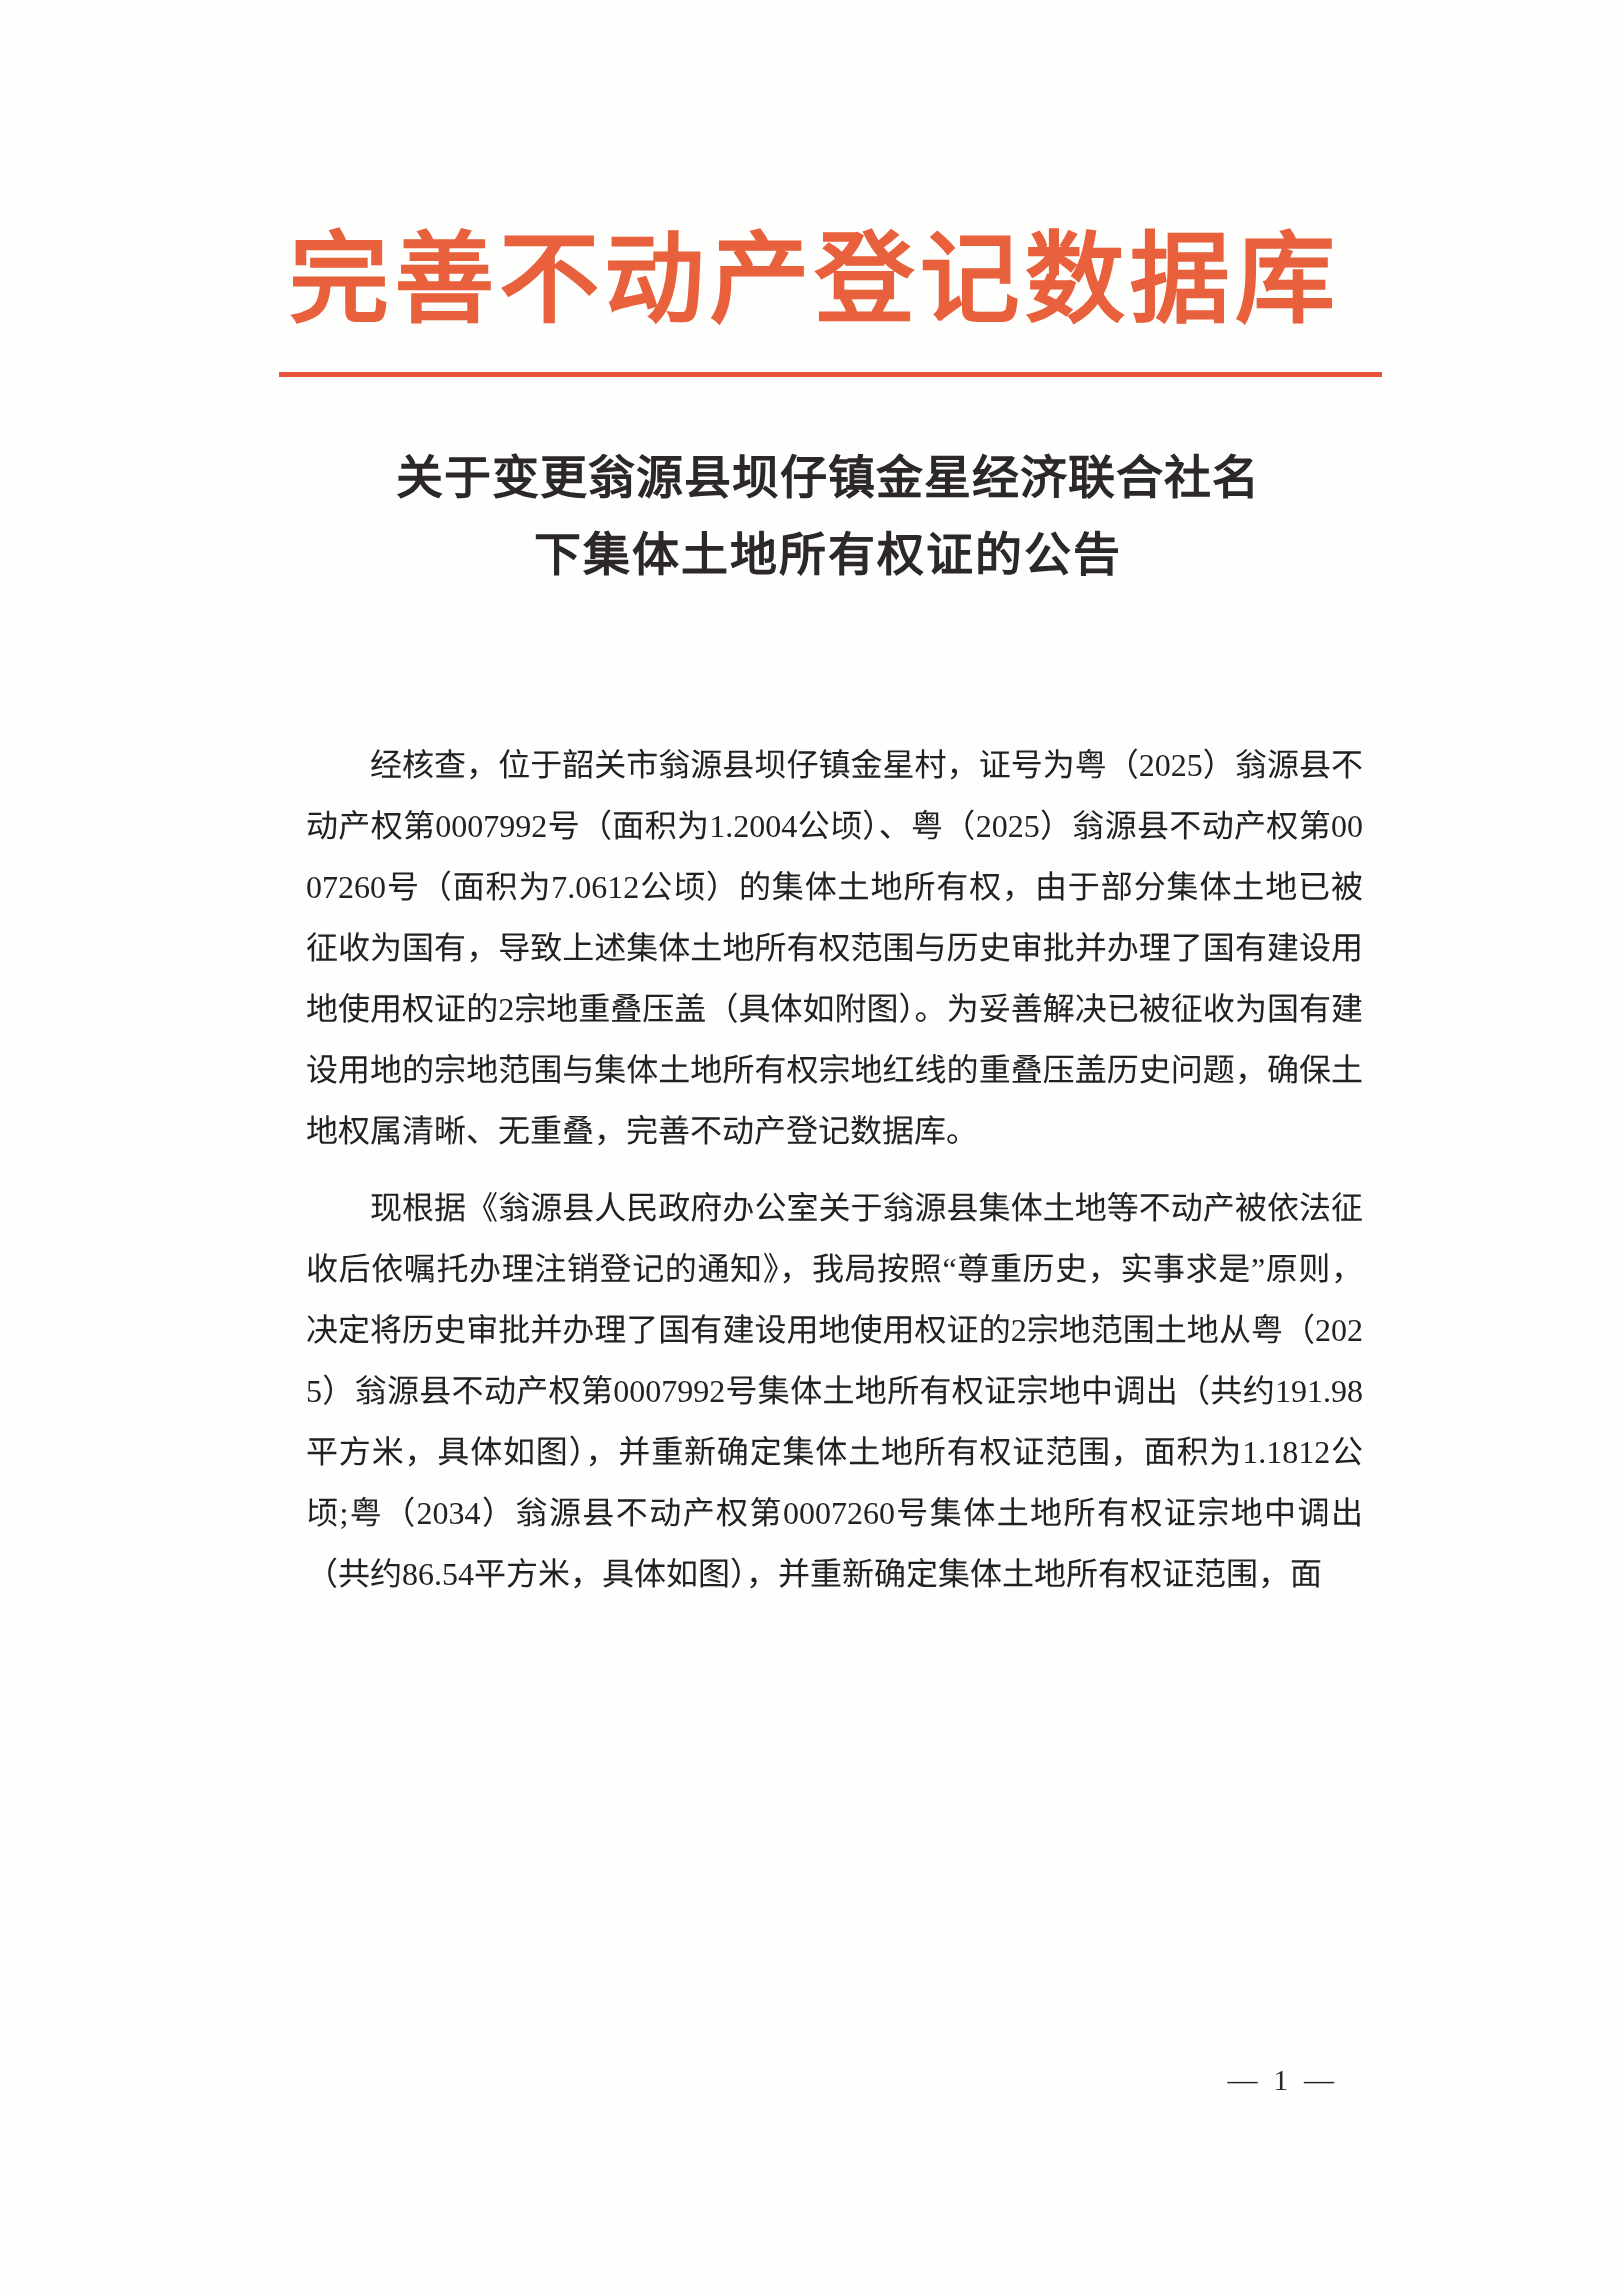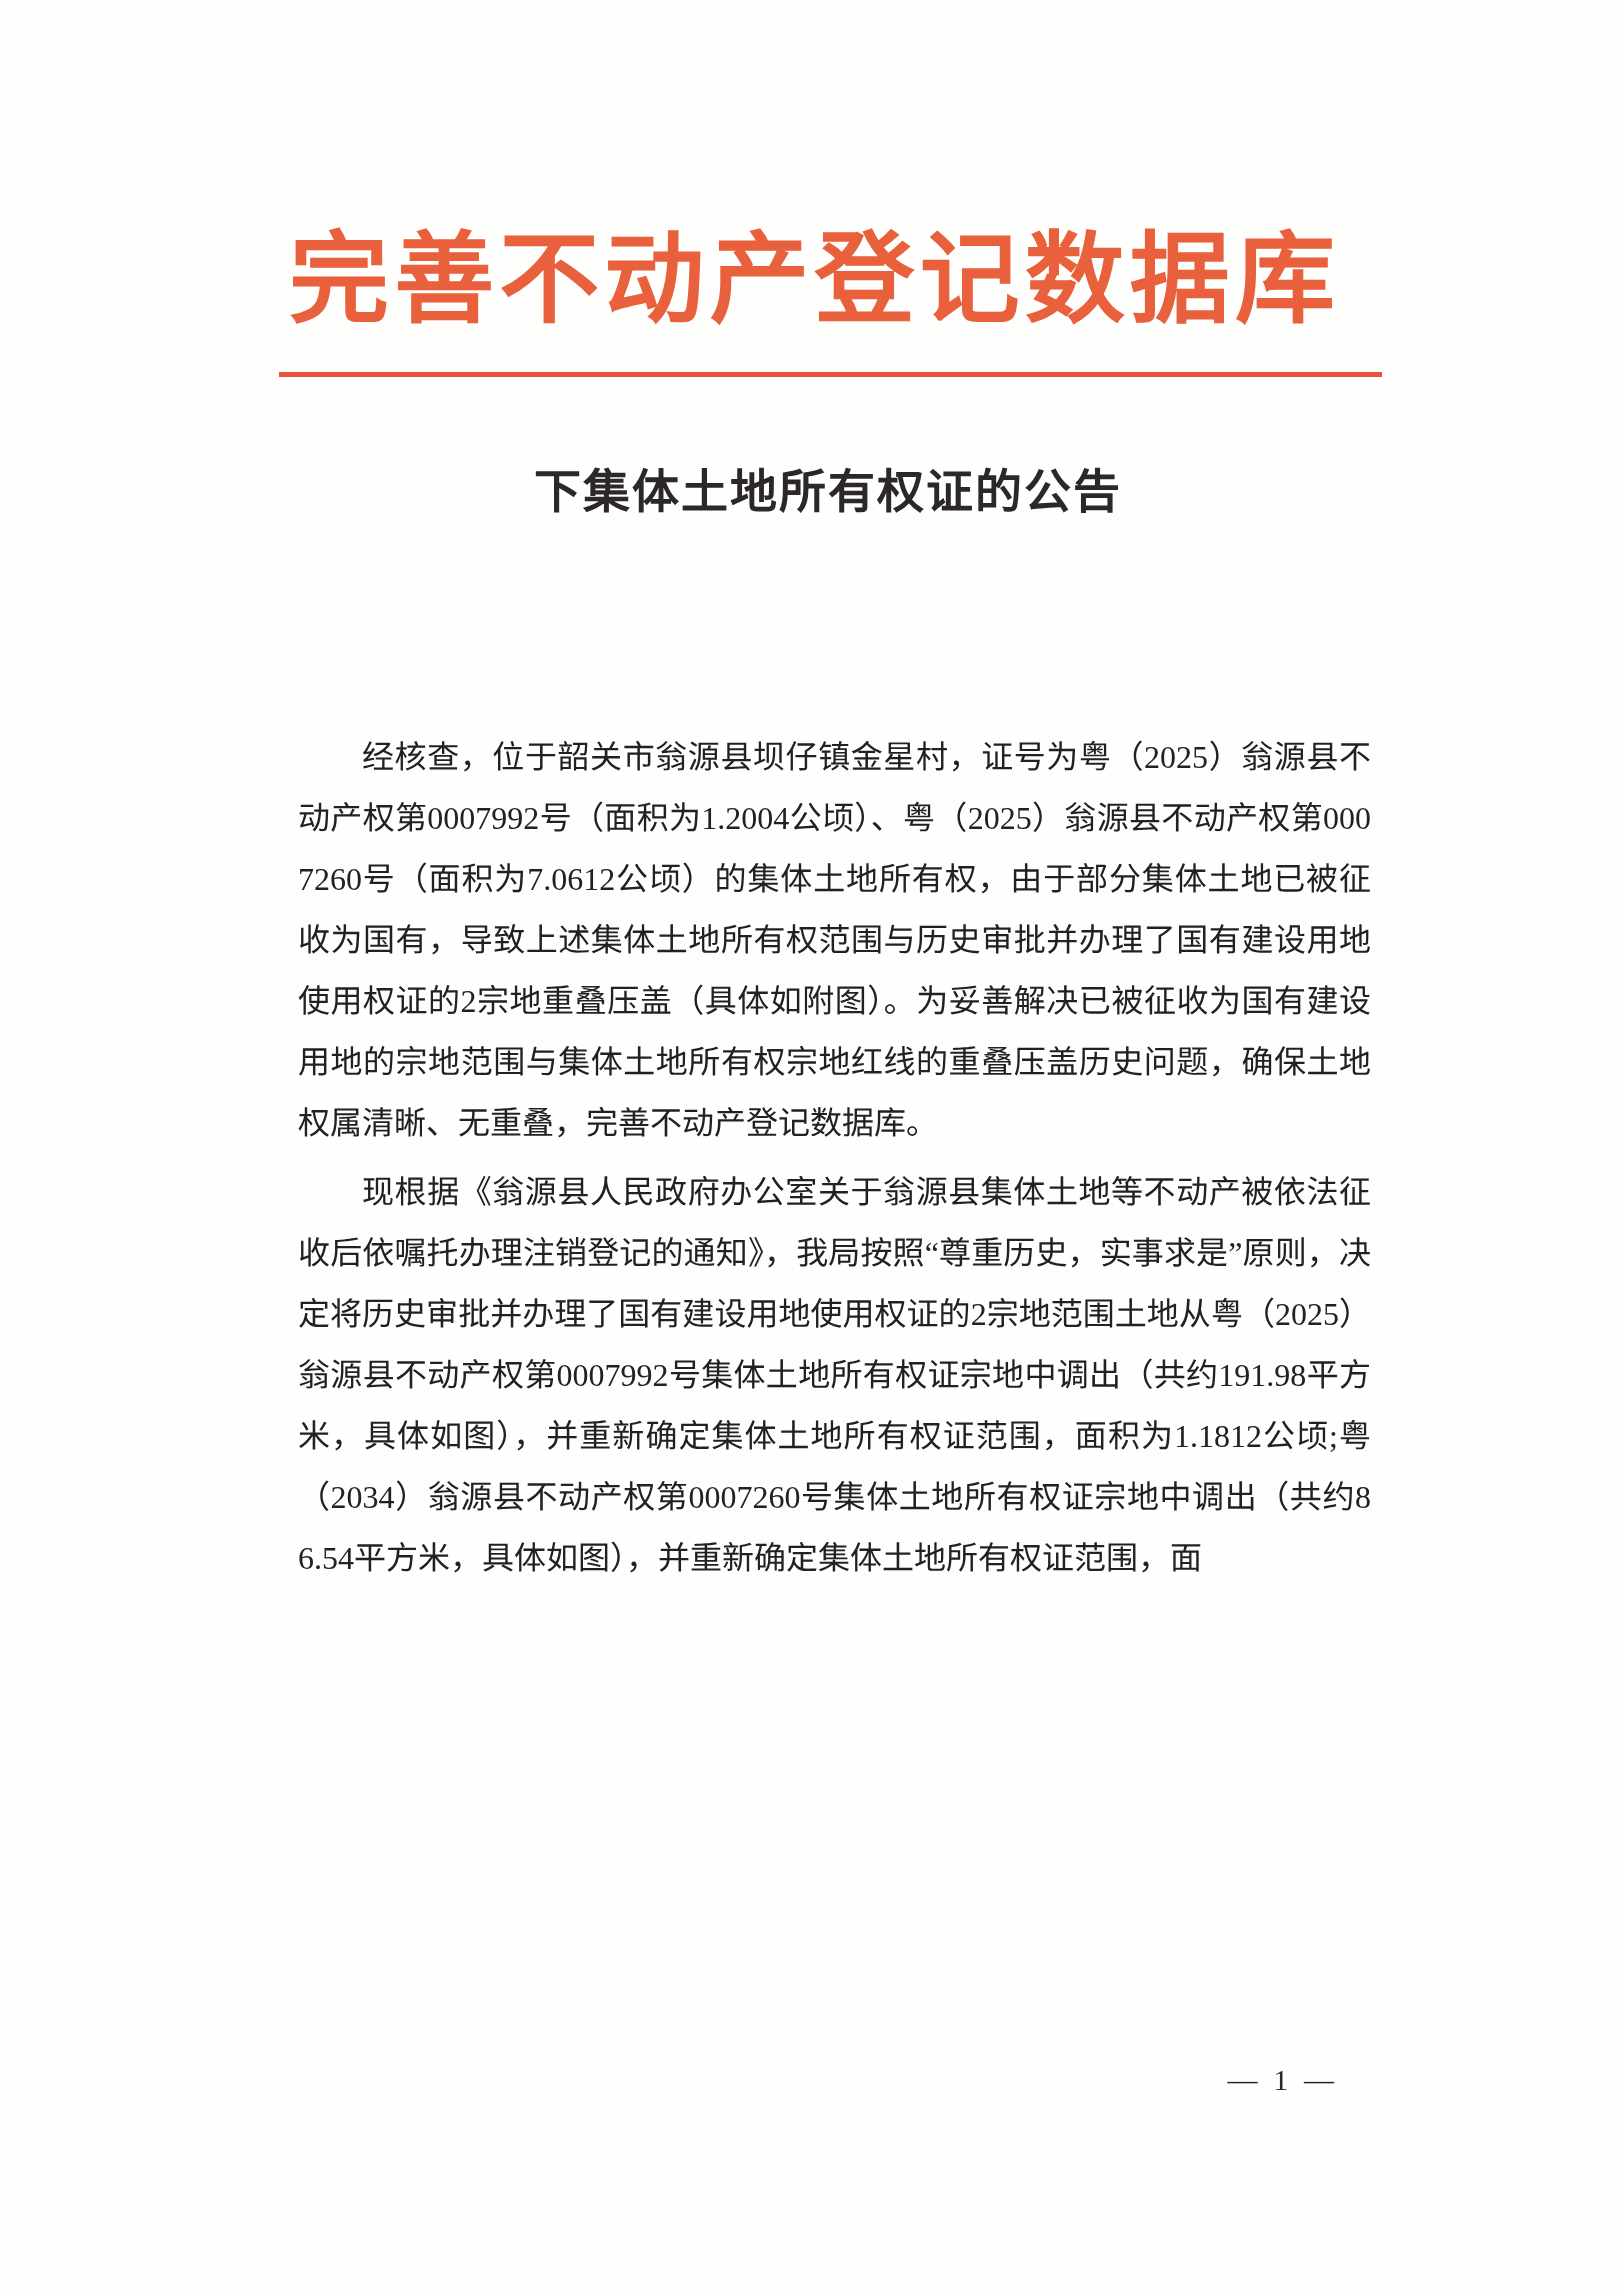--- a/index.html
+++ b/index.html
@@ -87,21 +87,21 @@
     width: 1089px;
     font-size: 32px;
     line-height: 61px;
     letter-spacing: 0px;
     text-align: justify;
     text-justify: inter-character;
     color: #222020;
   }
 
   .body-text p {
-    margin: 8px;
+    margin: 16px;
     text-indent: 2em;
     text-align: justify;
     text-justify: inter-character;
     word-break: break-all;
   }
 
   
   .page-footer {
     position: absolute;
     left: 290px;
@@ -119,20 +119,21 @@
 <body>
 
 <div class="page">
 
   <div class="letterhead">
     <div class="letterhead-title">完善不动产登记数据库</div>
   </div>
   <div class="letterhead-rule"></div>
 
   <div class="doc-title">
+    <span class="tline tline--1">关于变更翁源县坝仔镇金星经济联合社名</span>
     <span class="tline tline--2">下集体土地所有权证的公告</span>
   </div>
 
   <div class="body-text">
     <p>经核查，位于韶关市翁源县坝仔镇金星村，证号为粤（2025）翁源县不动产权第0007992号（面积为1.2004公顷）、粤（2025）翁源县不动产权第0007260号（面积为7.0612公顷）的集体土地所有权，由于部分集体土地已被征收为国有，导致上述集体土地所有权范围与历史审批并办理了国有建设用地使用权证的2宗地重叠压盖（具体如附图）。为妥善解决已被征收为国有建设用地的宗地范围与集体土地所有权宗地红线的重叠压盖历史问题，确保土地权属清晰、无重叠，完善不动产登记数据库。</p>
     <p>现根据《翁源县人民政府办公室关于翁源县集体土地等不动产被依法征收后依嘱托办理注销登记的通知》，我局按照“尊重历史，实事求是”原则，决定将历史审批并办理了国有建设用地使用权证的2宗地范围土地从粤（2025）翁源县不动产权第0007992号集体土地所有权证宗地中调出（共约191.98平方米，具体如图），并重新确定集体土地所有权证范围，面积为1.1812公顷;粤（2034）翁源县不动产权第0007260号集体土地所有权证宗地中调出（共约86.54平方米，具体如图），并重新确定集体土地所有权证范围，面</p>
   </div>
 
   <div class="page-footer">— 1 —</div>
 

